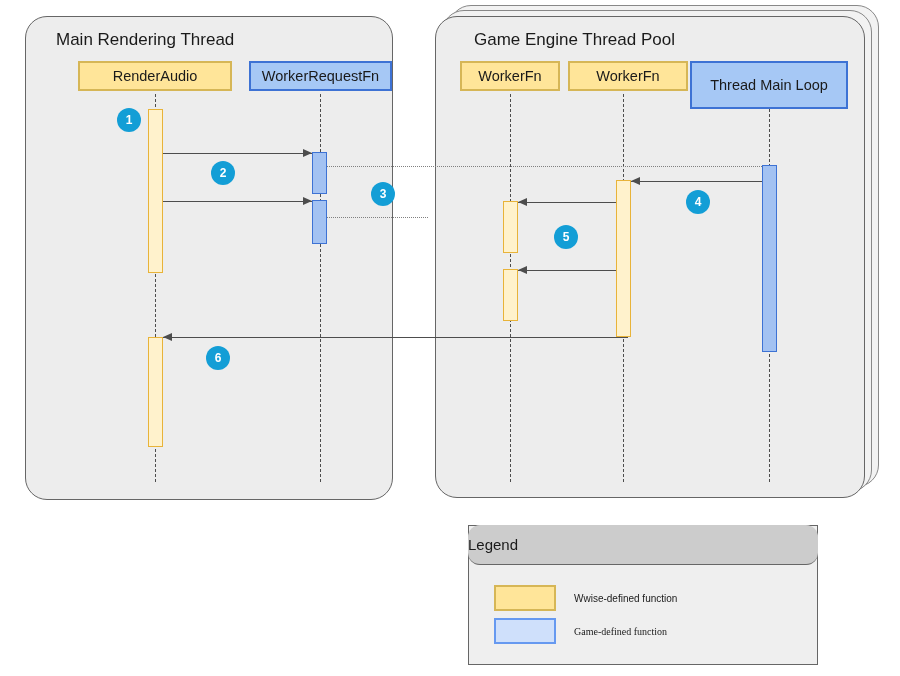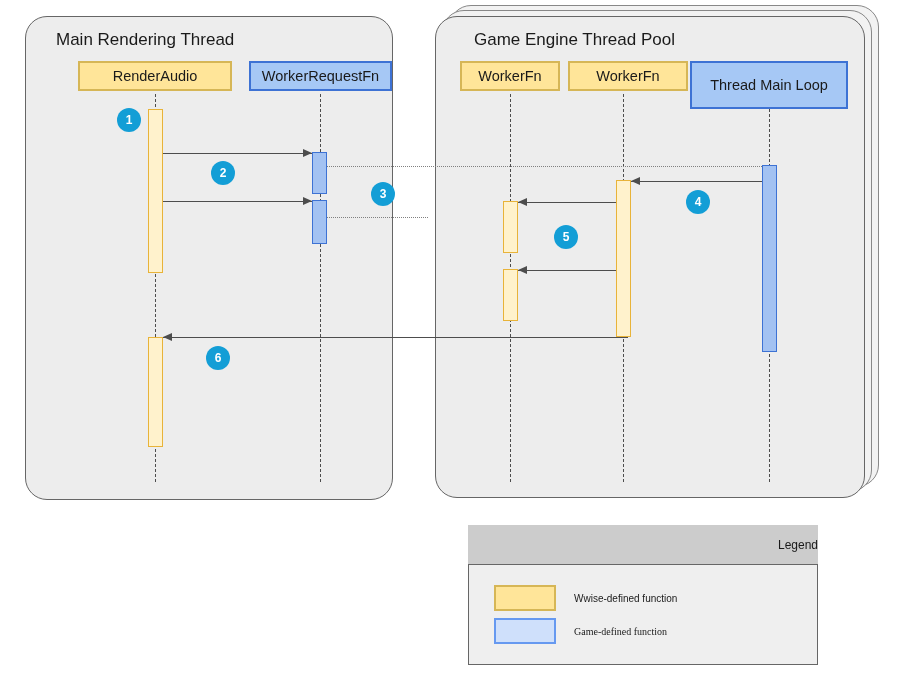--- a/index.html
+++ b/index.html
@@ -58,22 +58,22 @@
   }
 
   
   .legend{
     position:absolute;box-sizing:border-box;border:1px solid #666666;
     background:#efefef;
   }
   .legend-header{
     position:absolute;box-sizing:border-box;background:#cccccc;
     border-bottom:1px solid #666666;
-    display:flex;align-items:center;justify-content:flex-end;
-    font-size:12px;color:#1a1a1a;
+    display:flex;align-items:center;justify-content:flex-start;
+    font-size:15px;color:#1a1a1a;border-radius:12px;
   }
   .legend-row{position:absolute;display:flex;align-items:center;}
   .legend-swatch{
     width:62px;height:26px;box-sizing:border-box;margin-right:18px;
   }
   .legend-swatch.wwise{background:#ffe599;border:2px solid #d6b656;}
   .legend-swatch.game{background:#cfe0fb;border:2px solid #6699f0;}
   .legend-label{font-size:10px;color:#1a1a1a;white-space:nowrap;}
 </style>
 </head>

